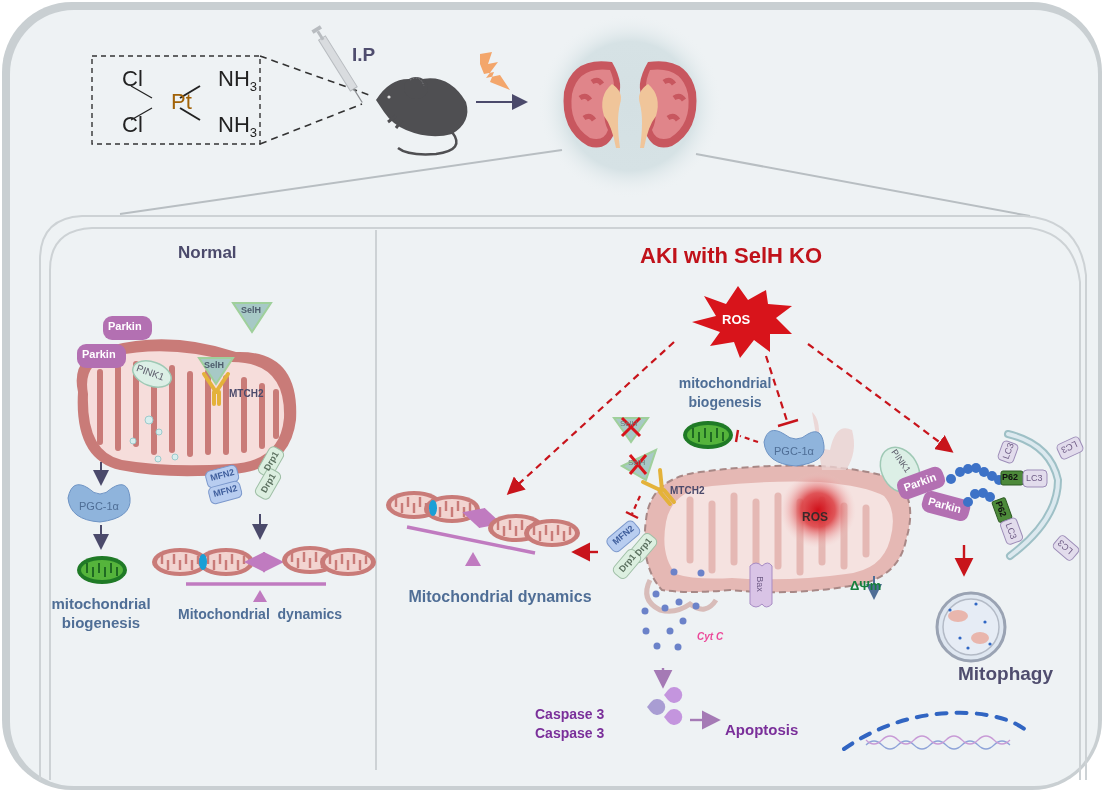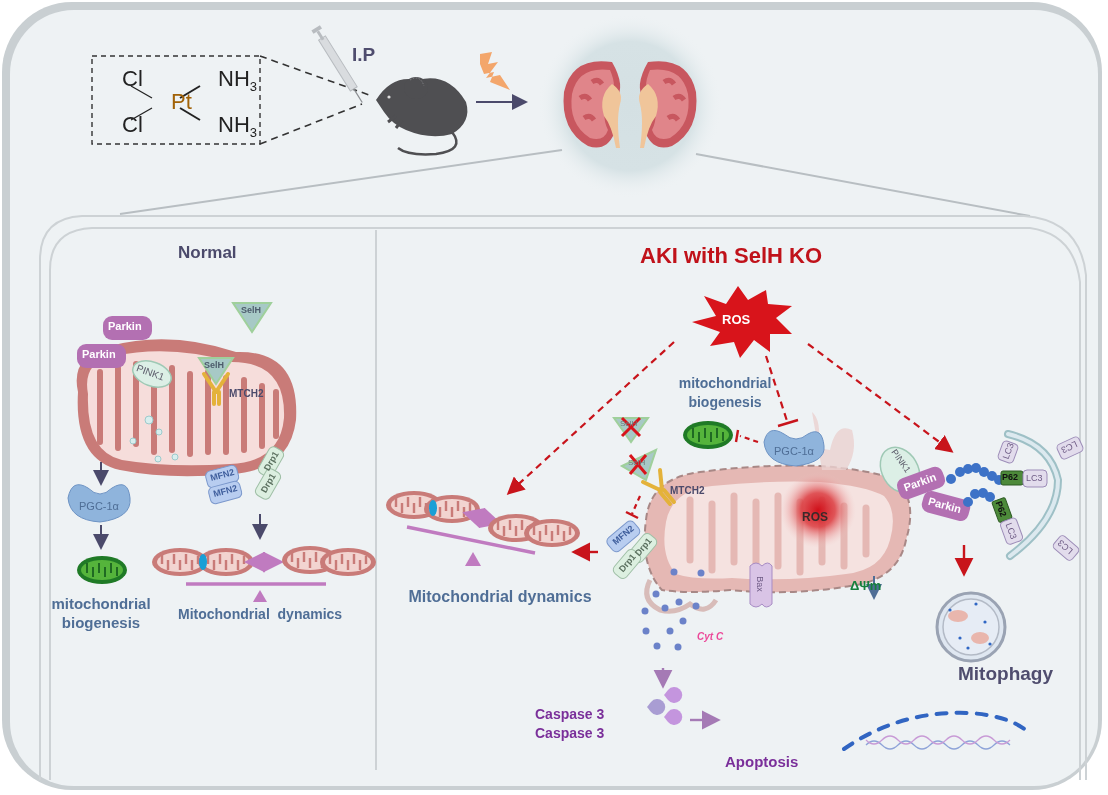--- a/index.html
+++ b/index.html
@@ -326,13 +326,13 @@
 <div class="t" style="left:1026px;top:473px;font-size:9px;color:#6e5b85;">LC3</div>
 <div class="t" style="left:1003px;top:526px;font-size:9px;color:#6e5b85;transform:rotate(70deg);">LC3</div>
 <div class="t" style="left:1000px;top:446px;font-size:9px;color:#6e5b85;transform:rotate(-70deg);">LC3</div>
 <div class="t" style="left:1061px;top:442px;font-size:9px;color:#6e5b85;transform:rotate(155deg);">LC3</div>
 <div class="t" style="left:1057px;top:542px;font-size:9px;color:#6e5b85;transform:rotate(220deg);">LC3</div>
 <div class="t bold" style="left:958px;top:663px;font-size:19px;color:#4f4d6e;">Mitophagy</div>
 <div class="t bold" style="left:535px;top:705px;font-size:14px;color:#7a2f9a;line-height:19px;">
   <div>Caspase 3</div>
   <div>Caspase 3</div>
 </div>
-<div class="t bold" style="left:725px;top:753px;font-size:15px;color:#7a2f9a;">Apoptosis</div>
+<div class="t bold" style="left:725px;top:721px;font-size:15px;color:#7a2f9a;">Apoptosis</div>
 
 </body></html>

